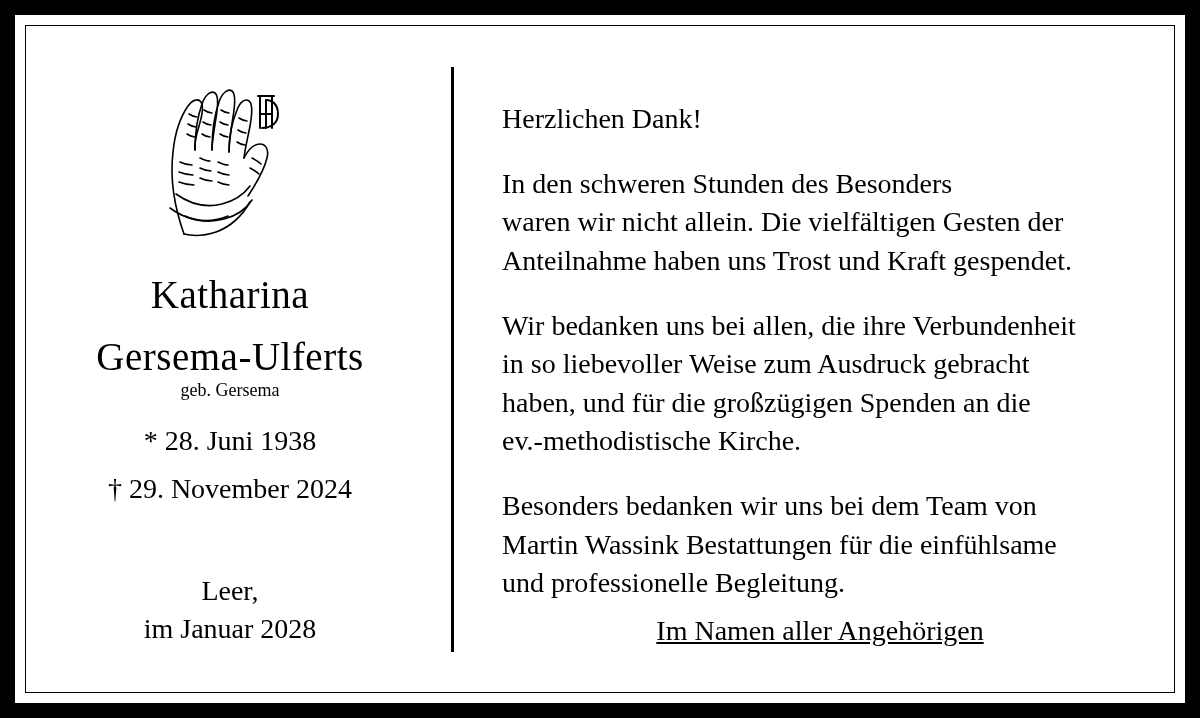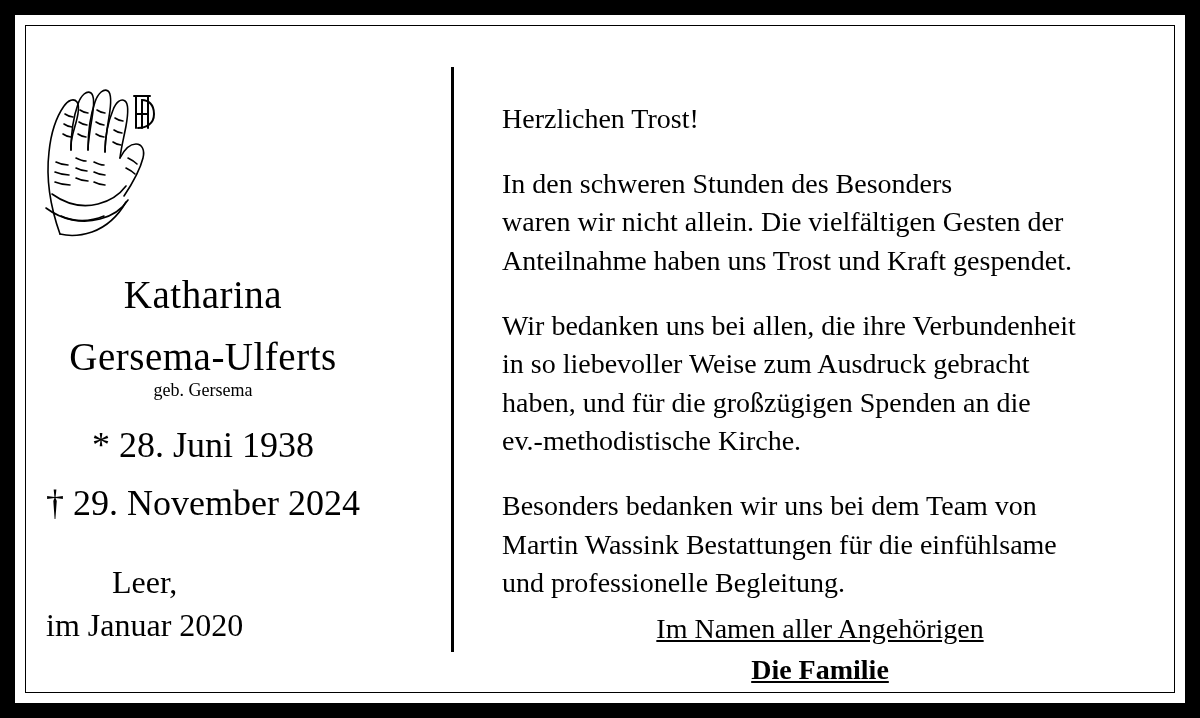--- a/index.html
+++ b/index.html
@@ -46,21 +46,21 @@
   }
 
   
   .left-col {
     width: 408px;
     flex: 0 0 408px;
     box-sizing: border-box;
     padding: 30px 20px 26px 20px;
     display: flex;
     flex-direction: column;
-    align-items: flex-start;
+    align-items: center;
     text-align: center;
   }
 
   .hands-icon {
     width: 150px;
     height: 175px;
     margin-left: -30px;
     margin-top: 10px;
   }
   .hands-icon svg { display: block; width: 100%; height: 100%; }
@@ -73,29 +73,29 @@
     font-size: 39px;
     letter-spacing: 0.5px;
   }
   .name-line.second {
     margin-top: 14px;
   }
   .born-name {
     font-size: 18px;
   }
   .date-line {
-    font-size: 36px;
+    font-size: 28px;
     margin-top: 14px;
     white-space: nowrap;
   }
   .date-line.first { margin-top: 22px; }
 
   .place-block {
     margin-top: auto;
-    font-size: 32px;
+    font-size: 28px;
     line-height: 1.36;
     padding-bottom: 18px;
   }
 
   
   .divider-wrap {
     flex: 0 0 auto;
     display: flex;
     align-items: center;
     justify-content: center;
@@ -204,31 +204,31 @@
         <div class="deceased-block">
           <div class="name-line">Katharina</div>
           <div class="name-line second">Gersema-Ulferts</div>
           <div class="born-name">geb. Gersema</div>
           <div class="date-line first">* 28. Juni 1938</div>
           <div class="date-line">† 29. November 2024</div>
         </div>
 
         <div class="place-block">
           <div>Leer,</div>
-          <div>im Januar 2020</div>
+          <div>im Januar 2028</div>
         </div>
       </div>
 
       <div class="divider-wrap">
         <div class="divider"></div>
       </div>
 
       <div class="right-col">
         <p class="para">
-          <span class="ln">Herzlichen Trost!</span>
+          <span class="ln">Herzlichen Dank!</span>
         </p>
 
         <p class="para">
           <span class="ln">In den schweren Stunden des Besonders</span>
           <span class="ln">waren wir nicht allein. Die vielfältigen Gesten der</span>
           <span class="ln">Anteilnahme haben uns Trost und Kraft gespendet.</span>
         </p>
 
         <p class="para">
           <span class="ln">Wir bedanken uns bei allen, die ihre Verbundenheit</span>
@@ -238,19 +238,18 @@
         </p>
 
         <p class="para">
           <span class="ln">Besonders bedanken wir uns bei dem Team von</span>
           <span class="ln">Martin Wassink Bestattungen für die einfühlsame</span>
           <span class="ln">und professionelle Begleitung.</span>
         </p>
 
         <div class="signature">
           <div class="sig-line">Im Namen aller Angehörigen</div>
-          <div class="sig-line bold">Die Familie</div>
         </div>
       </div>
 
     </div>
   </div>
 </div>
 
 </body></html>

